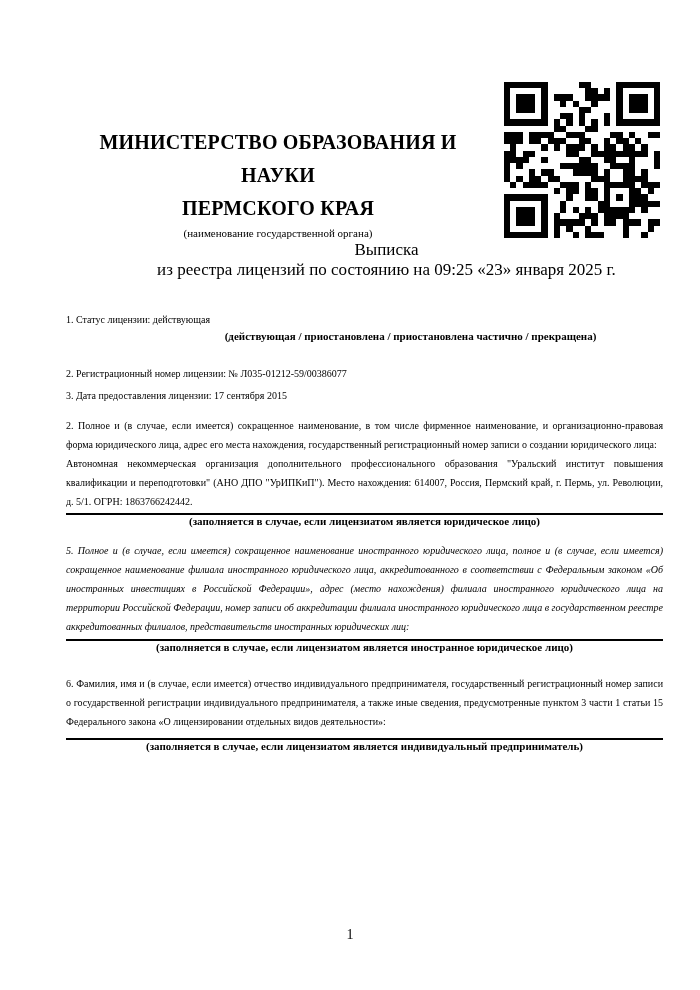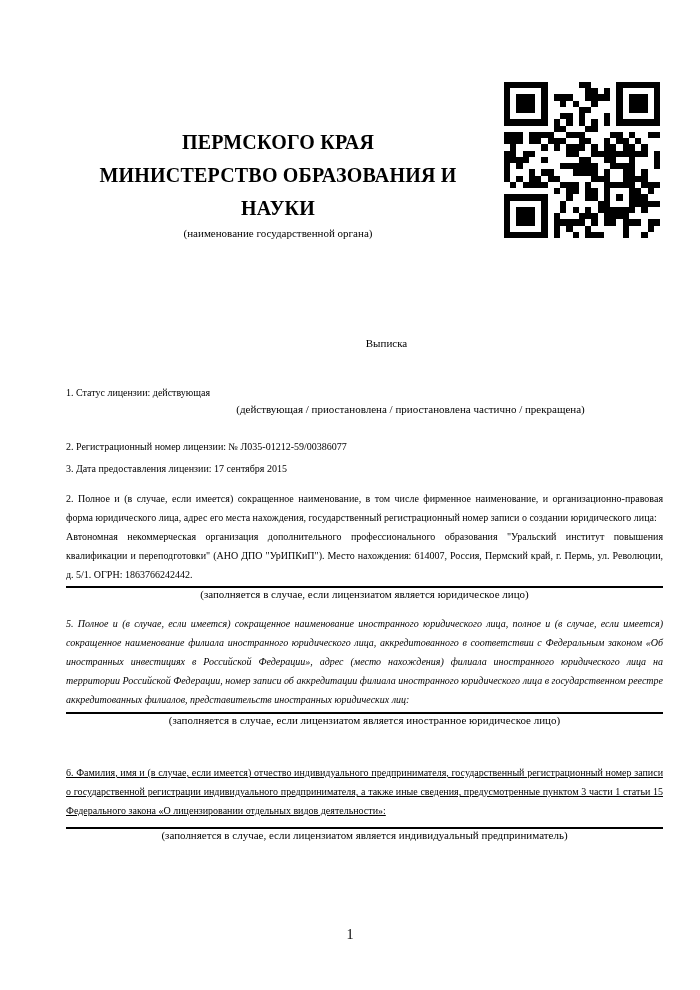--- a/index.html
+++ b/index.html
@@ -3,34 +3,34 @@
 <meta charset="utf-8">
 <style>
   html,body{margin:0;padding:0;background:#ffffff;}
   body{width:700px;height:990px;position:relative;color:#000;
        font-family:"Liberation Serif", serif;-webkit-font-smoothing:antialiased;}
   .page{position:absolute;inset:0;padding:0 37px 0 66px;box-sizing:border-box;overflow:hidden;}
   .qr{position:absolute;top:82px;right:40px;width:156px;height:156px;}
   .ministry{margin-top:126px;width:424px;text-align:center;font-weight:bold;
             font-size:20px;line-height:33px;letter-spacing:.2px;}
   .ministry-note{margin-top:2px;width:424px;text-align:center;font-size:11px;line-height:13px;}
-  .doc-title{margin-top:93px;margin-left:44px;text-align:center;font-size:11px;line-height:20px;}
+  .doc-title{margin-left:44px;text-align:center;font-size:17px;line-height:20px;}
   .item{margin:0;font-size:10px;line-height:19px;text-align:justify;}
-  .note{font-size:11px;line-height:13px;text-align:center;}
+  .note{font-size:11px;line-height:13px;text-align:center;font-weight:bold;}
   .note-indent{margin-left:92px;}
   .rule{border-bottom:2px solid #000;height:0;}
   .m-item1{margin-top:30px;}
   .n-item1{margin-top:1px;}
   .m-item2{margin-top:21px;font-family:Liberation Serif, serif;}
   .m-item3{margin-top:3px;}
   .m-item4{margin-top:11px;}
   .r1{margin-top:2px;}
   .m-item5{margin-top:13px;font-style:italic;}
   .r2{margin-top:3px;}
-  .m-item6{margin-top:36px;text-decoration:underline;}
+  .m-item6{margin-top:20px;}
   .r3{margin-top:7px;}
   .page-number{position:absolute;left:0;right:0;bottom:48px;text-align:center;
                font-size:14px;line-height:14px;}
 </style>
 </head>
 <body>
 
 <div class="page">
 
   <svg id="qr" class="qr" viewBox="0 0 25 25" shape-rendering="crispEdges">
@@ -352,27 +352,28 @@
         <rect x="11" y="24" width="1" height="1"></rect>
         <rect x="13" y="24" width="1" height="1"></rect>
         <rect x="14" y="24" width="1" height="1"></rect>
         <rect x="15" y="24" width="1" height="1"></rect>
         <rect x="19" y="24" width="1" height="1"></rect>
         <rect x="22" y="24" width="1" height="1"></rect>
       </g>
     </svg>
 
   <div class="ministry">
+    <div>МИНИСТЕРСТВО ОБРАЗОВАНИЯ И НАУКИ</div>
     <div>ПЕРМСКОГО КРАЯ</div>
-    <div>МИНИСТЕРСТВО ОБРАЗОВАНИЯ И НАУКИ</div>
   </div>
   <div class="ministry-note">(наименование государственной органа)</div>
 
   <div class="doc-title">
     <div>Выписка</div>
+    <div>из реестра лицензий по состоянию на 09:25 «23» января 2025 г.</div>
   </div>
 
   <p class="item m-item1">1. Статус лицензии: действующая</p>
   <div class="note note-indent n-item1">(действующая / приостановлена / приостановлена частично / прекращена)</div>
 
   <p class="item m-item2">2. Регистрационный номер лицензии: № Л035-01212-59/00386077</p>
 
   <p class="item m-item3">3. Дата предоставления лицензии: 17 сентября 2015</p>
 
   <p class="item m-item4">2. Полное и (в случае, если имеется) сокращенное наименование, в том числе фирменное наименование, и организационно-правовая форма юридического лица, адрес его места нахождения, государственный регистрационный номер записи о создании юридического лица:</p>

